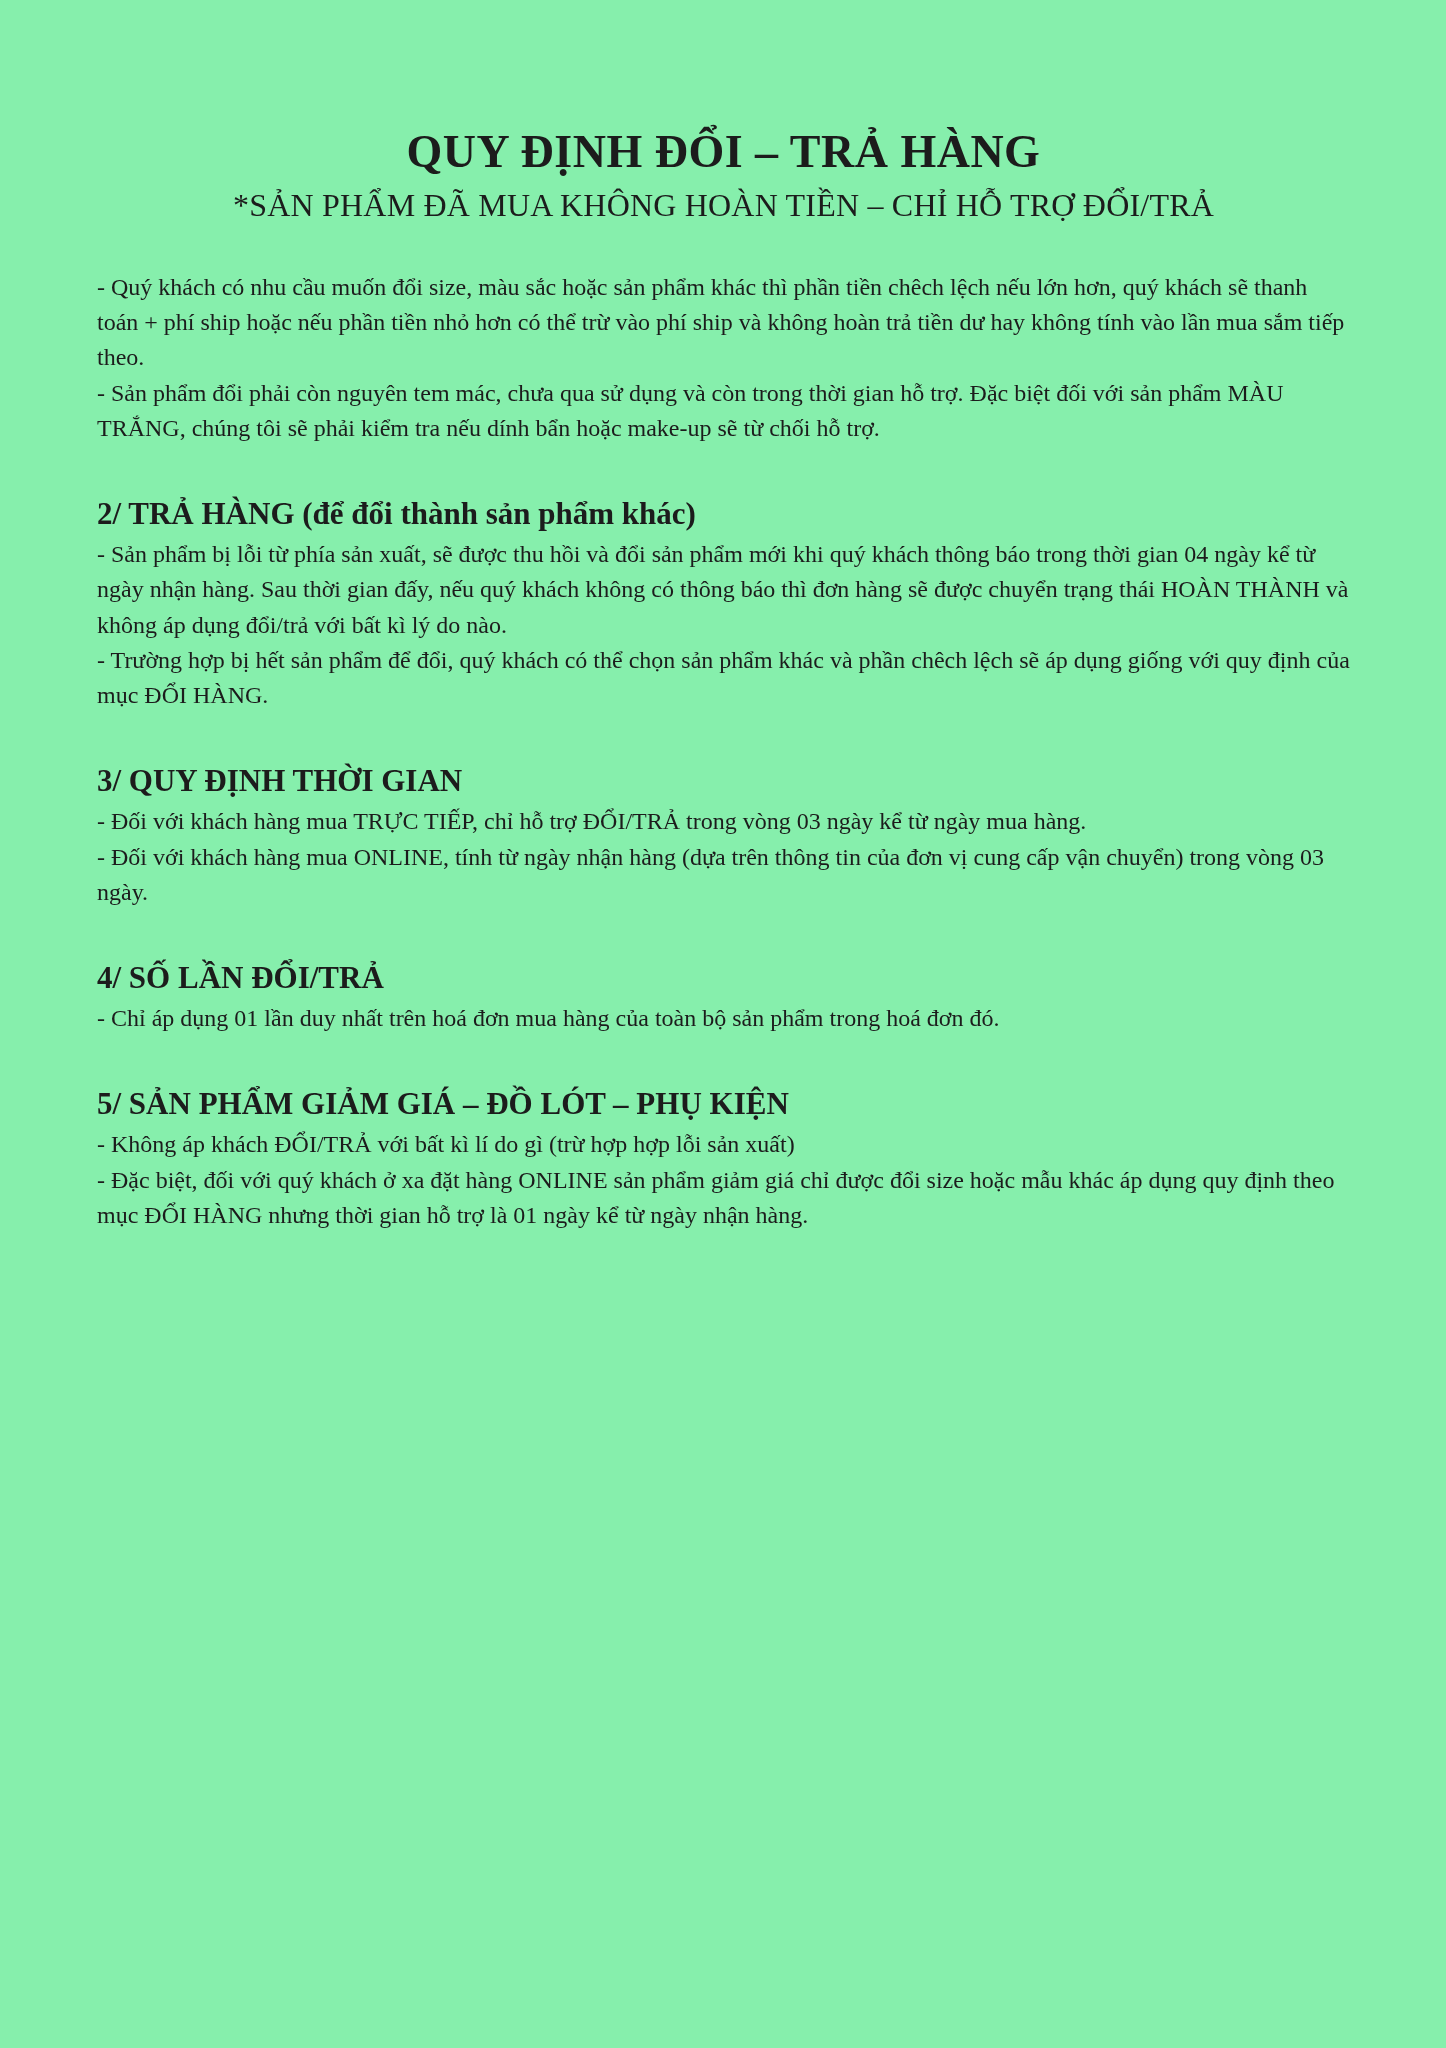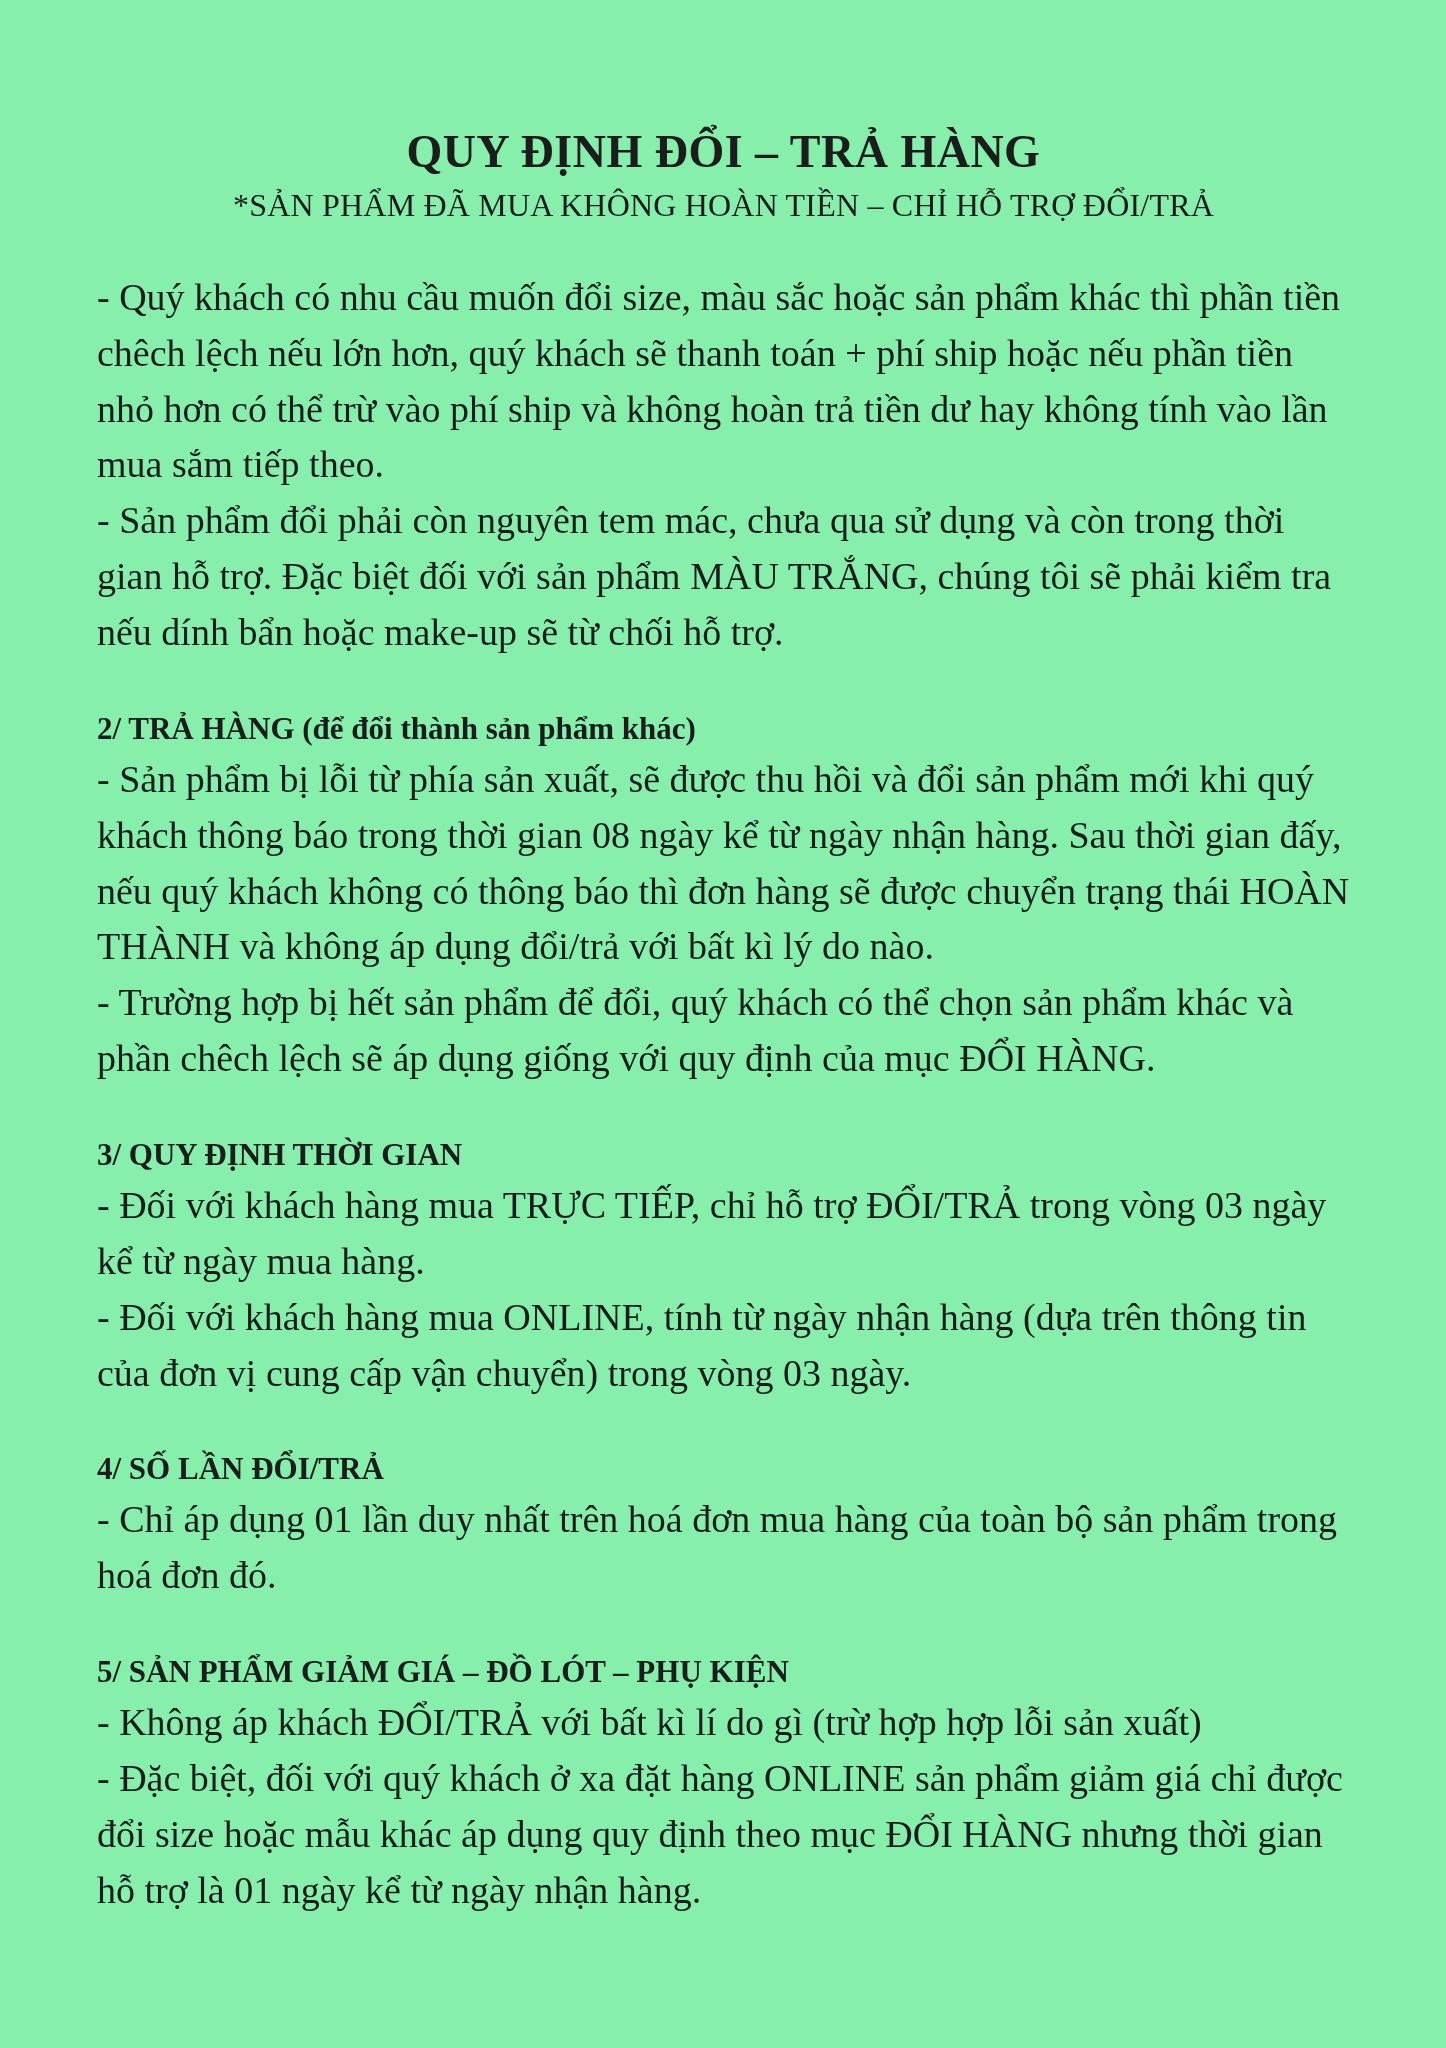--- a/index.html
+++ b/index.html
@@ -28,42 +28,42 @@
     margin-top: 8px;
     letter-spacing: 0.2px;
   }
   .doc-section { margin-top: 46px; }
   .section-heading {
     font-size: 31px;
     font-weight: bold;
     line-height: 1.45;
   }
   .para {
-    font-size: 38px;
+    font-size: 24px;
     line-height: 1.47;
     text-align: left;
   }
   .underline { text-underline-offset: 4px; }
 </style>
 </head>
 <body>
 
 <div class="page">
 
   <h1 class="doc-title">QUY ĐỊNH ĐỔI – TRẢ HÀNG</h1>
   <p class="doc-subtitle">*SẢN PHẨM ĐÃ MUA KHÔNG HOÀN TIỀN – CHỈ HỖ TRỢ ĐỔI/TRẢ</p>
 
   <section class="doc-section">
     <p class="para">- Quý khách có nhu cầu muốn đổi size, màu sắc hoặc sản phẩm khác thì phần tiền chêch lệch nếu lớn hơn, quý khách sẽ thanh toán + phí ship hoặc nếu phần tiền nhỏ hơn có thể trừ vào phí ship và không hoàn trả tiền dư hay không tính vào lần mua sắm tiếp theo.</p>
     <p class="para">- Sản phẩm đổi phải còn nguyên tem mác, chưa qua sử dụng và còn trong thời gian hỗ trợ. Đặc biệt đối với sản phẩm MÀU TRẮNG, chúng tôi sẽ phải kiểm tra nếu dính bẩn hoặc make-up sẽ từ chối hỗ trợ.</p>
   </section>
 
   <section class="doc-section">
     <h2 class="section-heading">2/ TRẢ HÀNG (để đổi thành sản phẩm khác)</h2>
-    <p class="para">- Sản phẩm bị lỗi từ phía sản xuất, sẽ được thu hồi và đổi sản phẩm mới khi quý khách thông báo trong thời gian 08 ngày kể từ ngày nhận hàng. Sau thời gian đấy, nếu quý khách không có thông báo thì đơn hàng sẽ được chuyển trạng thái HOÀN THÀNH và không áp dụng đổi/trả với bất kì lý do nào.</p>
+    <p class="para">- Sản phẩm bị lỗi từ phía sản xuất, sẽ được thu hồi và đổi sản phẩm mới khi quý khách thông báo trong thời gian 04 ngày kể từ ngày nhận hàng. Sau thời gian đấy, nếu quý khách không có thông báo thì đơn hàng sẽ được chuyển trạng thái HOÀN THÀNH và không áp dụng đổi/trả với bất kì lý do nào.</p>
     <p class="para">-  Trường hợp bị hết sản phẩm để đổi, quý khách có thể chọn sản phẩm khác và phần chêch lệch sẽ áp dụng giống với quy định của mục ĐỔI HÀNG.</p>
   </section>
 
   <section class="doc-section">
     <h2 class="section-heading">3/ QUY ĐỊNH THỜI GIAN</h2>
     <p class="para">- Đối với khách hàng mua TRỰC TIẾP, chỉ hỗ trợ ĐỔI/TRẢ trong vòng 03 ngày kể từ ngày mua hàng.</p>
     <p class="para">- Đối với khách hàng mua ONLINE, tính từ ngày nhận hàng (dựa trên thông tin của đơn vị cung cấp vận chuyển) trong vòng 03 ngày.</p>
   </section>
 
   <section class="doc-section">

